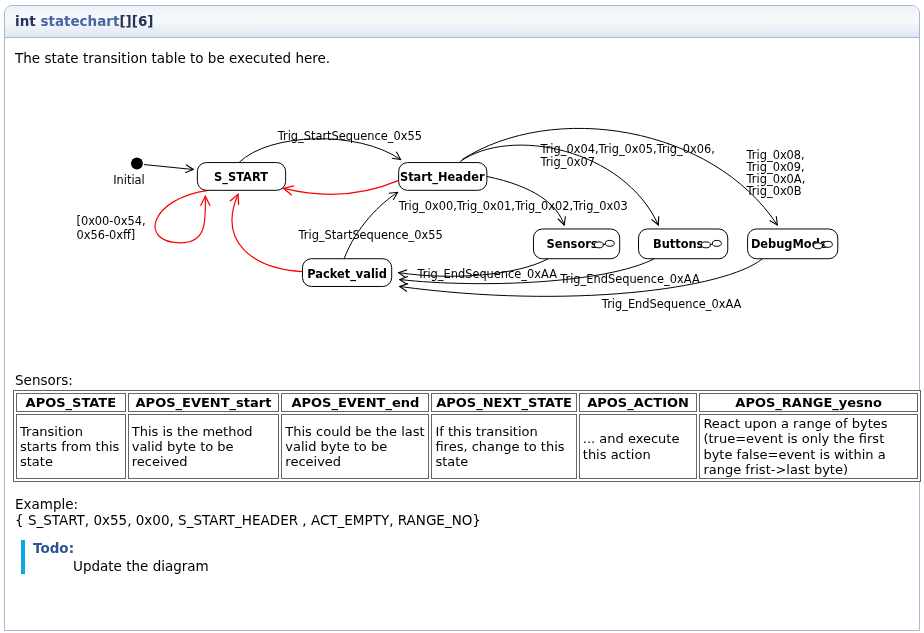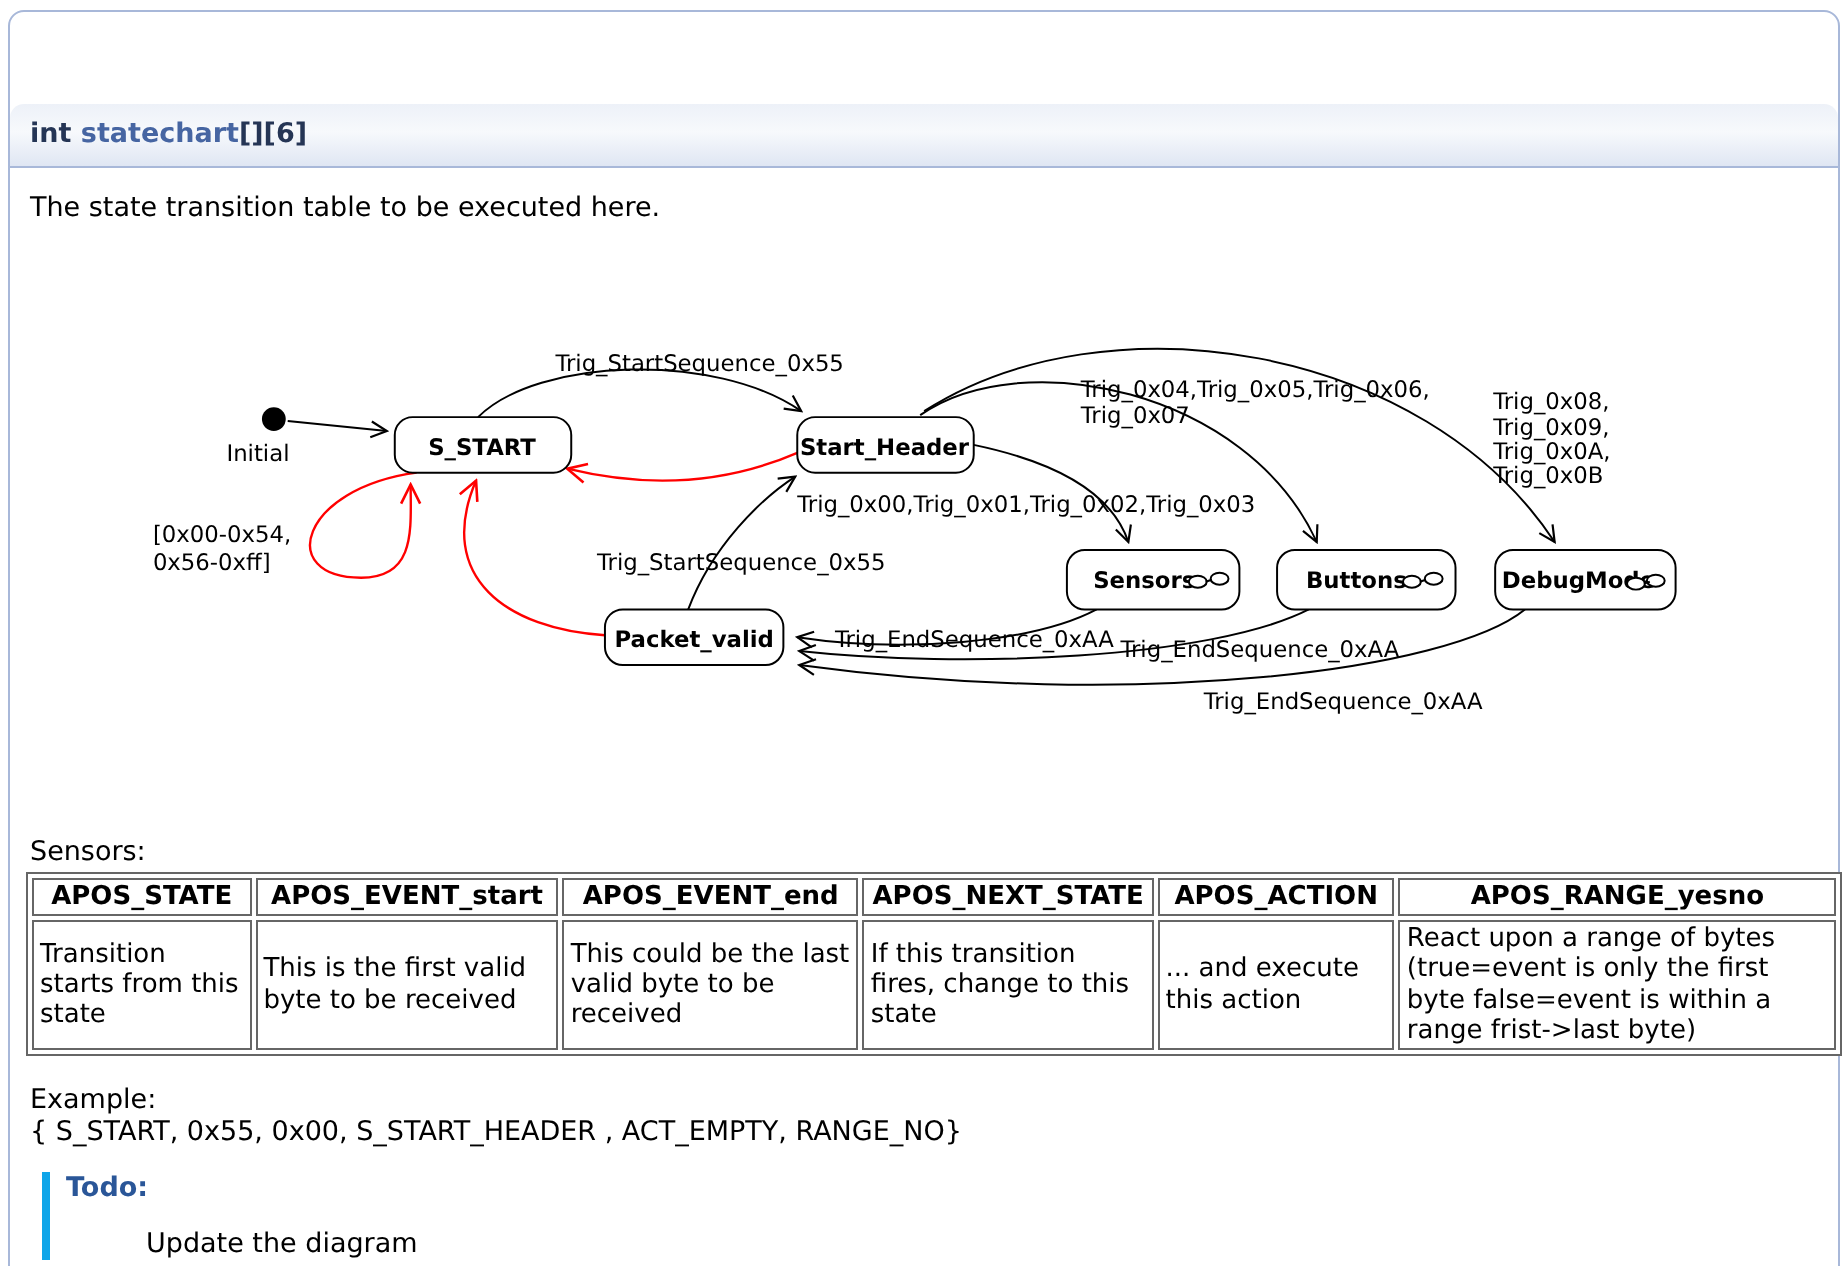--- a/index.html
+++ b/index.html
@@ -13,21 +13,20 @@
     min-height:626px;
   }
   .memproto {
     background:linear-gradient(to bottom,#edf1f8 0%,#f7f9fc 45%,#dfe6f3 100%);
     border-bottom:1px solid #A8B8D9;
     border-radius:7px 7px 0 0;
     padding:7px 10px 8px 10px;
     font-size:13.5px;
     font-weight:bold;
     color:#253555;
-    margin-top:46px;
   }
   .memproto a { color:#4665A2; text-decoration:none; }
   .memdoc {
     background:#fff;
     padding:13px 8px 8px 8px;
     font-size:13.5px;
   }
   .memdoc p.desc { margin:0 2px 12px 2px; line-height:1.1; }
   .memdoc a.el { color:#4665A2; font-weight:bold; text-decoration:none; }
 
@@ -55,21 +54,21 @@
 
   .example-block { margin:15px 0 0 2px; font-size:13.5px; line-height:1.15; }
   .explain { margin:14px 0 0 2px; font-size:13.5px; }
 
   dl.todo {
     margin:12px 0 0 8px;
     padding-left:8px;
     border-left:4px solid #0ea5e9;
   }
   dl.todo dt { font-weight:bold; color:#2A5698; font-size:13.5px; }
-  dl.todo dd { margin:12px 0 4px 40px; font-size:13.5px; color:#000; }
+  dl.todo dd { margin:2px 0 4px 40px; font-size:13.5px; color:#000; }
 </style>
 </head>
 <body>
 
 <div class="memitem">
   <div class="memproto">
     <span>int</span><span> </span><a href="#">statechart</a><span>[][6]</span>
   </div>
 
   <div class="memdoc">
@@ -176,21 +175,21 @@
           <tr>
         <th>APOS_STATE</th>
         <th>APOS_EVENT_start</th>
         <th>APOS_EVENT_end</th>
         <th>APOS_NEXT_STATE</th>
         <th>APOS_ACTION</th>
         <th>APOS_RANGE_yesno</th>
       </tr>
       <tr>
         <td>Transition starts from this state</td>
-        <td>This is the first valid byte to be received</td>
+        <td>This is the method valid byte to be received</td>
         <td>This could be the last valid byte to be received</td>
         <td>If this transition fires, change to this state</td>
         <td>... and execute this action</td>
         <td>React upon a range of bytes (true=event is only the first byte false=event is within a range frist-&gt;last byte)</td>
       </tr>
     </tbody>
       </table>
 
     <div class="example-block">
       <div>Example:</div>

